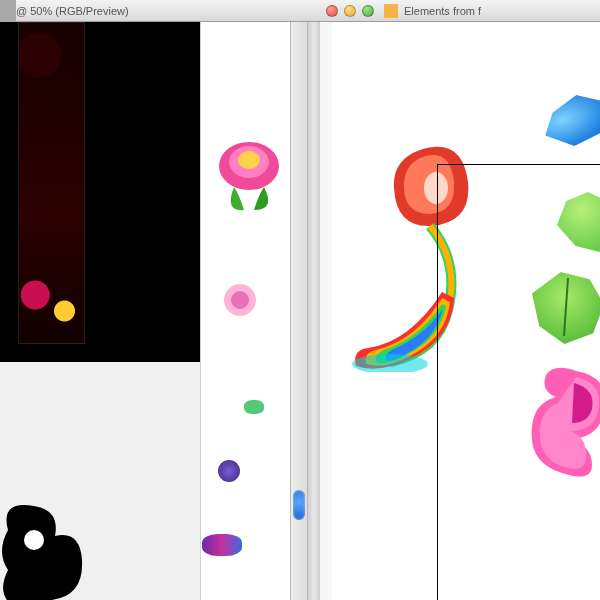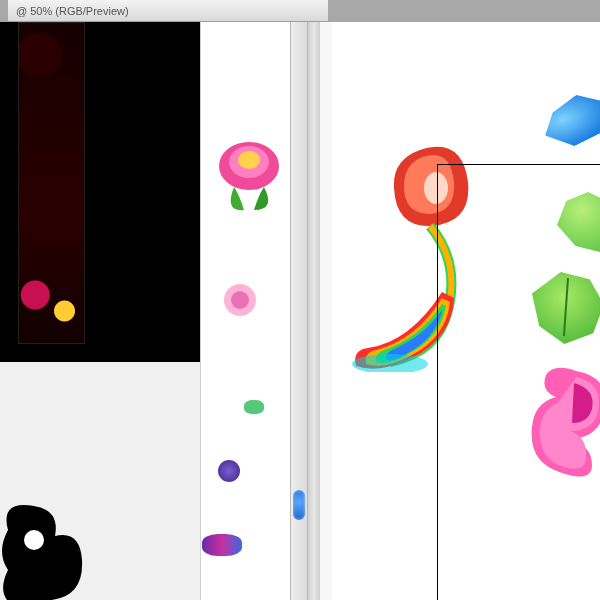--- a/index.html
+++ b/index.html
@@ -1,20 +1,20 @@
 <!DOCTYPE html>
 <html><head>
 <meta charset="utf-8">
 <style>
   html,body{margin:0;padding:0;width:600px;height:600px;overflow:hidden;font-family:"Lucida Grande","Helvetica Neue",Arial,sans-serif;font-size:11px;color:#333;background:#a8a8a8;}
   .desktop{position:relative;width:600px;height:600px;}
 
   
   .titlebar{position:absolute;top:0;height:22px;background:linear-gradient(#f3f3f3,#d9d9d9);border-bottom:1px solid #9f9f9f;display:flex;align-items:center;box-sizing:border-box;}
-  .titlebar.w1{left:8px;width:320px;padding-left:8px;}
+  .titlebar.w1{left:16px;width:320px;padding-left:0;}
   .titlebar.w2{left:320px;width:280px;padding-left:6px;}
   .title-text{white-space:nowrap;overflow:hidden;text-overflow:ellipsis;color:#555;}
   .traffic{display:flex;gap:6px;margin-right:10px;}
   .tbtn{width:12px;height:12px;border-radius:50%;border:1px solid rgba(0,0,0,.25);box-sizing:border-box;}
   .tbtn.close{background:radial-gradient(circle at 35% 30%,#ff9a90,#e05245);}
   .tbtn.min{background:radial-gradient(circle at 35% 30%,#ffe08a,#e0akilometres);} 
   .tbtn.min{background:radial-gradient(circle at 35% 30%,#ffe08a,#e0a62f);}
   .tbtn.zoom{background:radial-gradient(circle at 35% 30%,#9be489,#4faa3e);}
   .doc-ico{width:14px;height:14px;margin-right:6px;display:inline-block;background:#f7b24a;position:relative;}
 
@@ -76,20 +76,29 @@
 
 <div class="desktop">
 
   <div class="titlebar w1">
     <span class="title-text">
       <span>@ 50%</span>
       <span>(RGB/Preview)</span>
     </span>
   </div>
 
+  <div class="titlebar w2">
+    <span class="traffic">
+      <span class="tbtn close"></span>
+      <span class="tbtn min"></span>
+      <span class="tbtn zoom"></span>
+    </span>
+    <span class="doc-ico"></span>
+    <span class="title-text">Elements from  f</span>
+  </div>
 
   <div class="canvasA">
     <div class="pasteboardA">
       <div class="artA-white"></div>
       <div class="blackPanel">
         <div class="art-dark"></div>
       </div>
 
       <svg class="flowerA" viewBox="0 0 70 85">
         <ellipse cx="35" cy="34" rx="30" ry="24" fill="#f04a9a"></ellipse>

